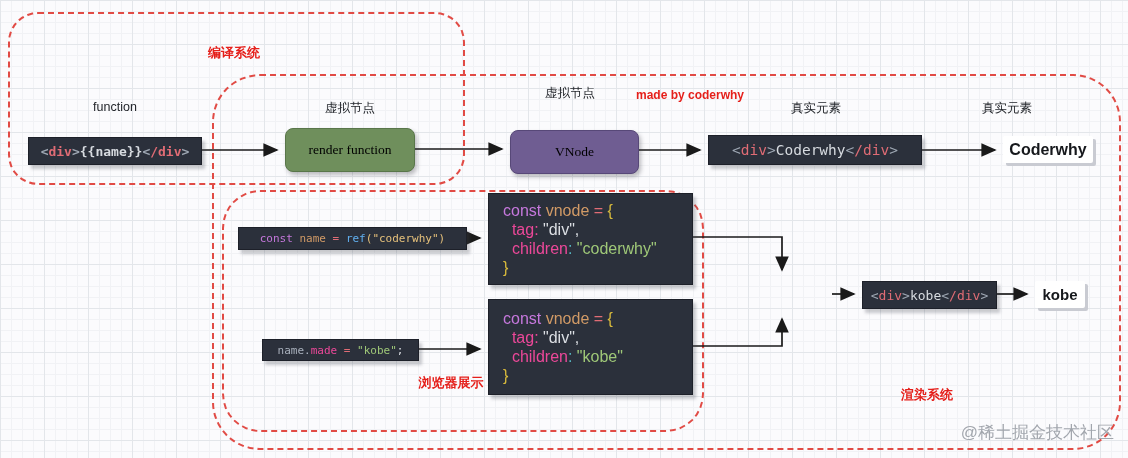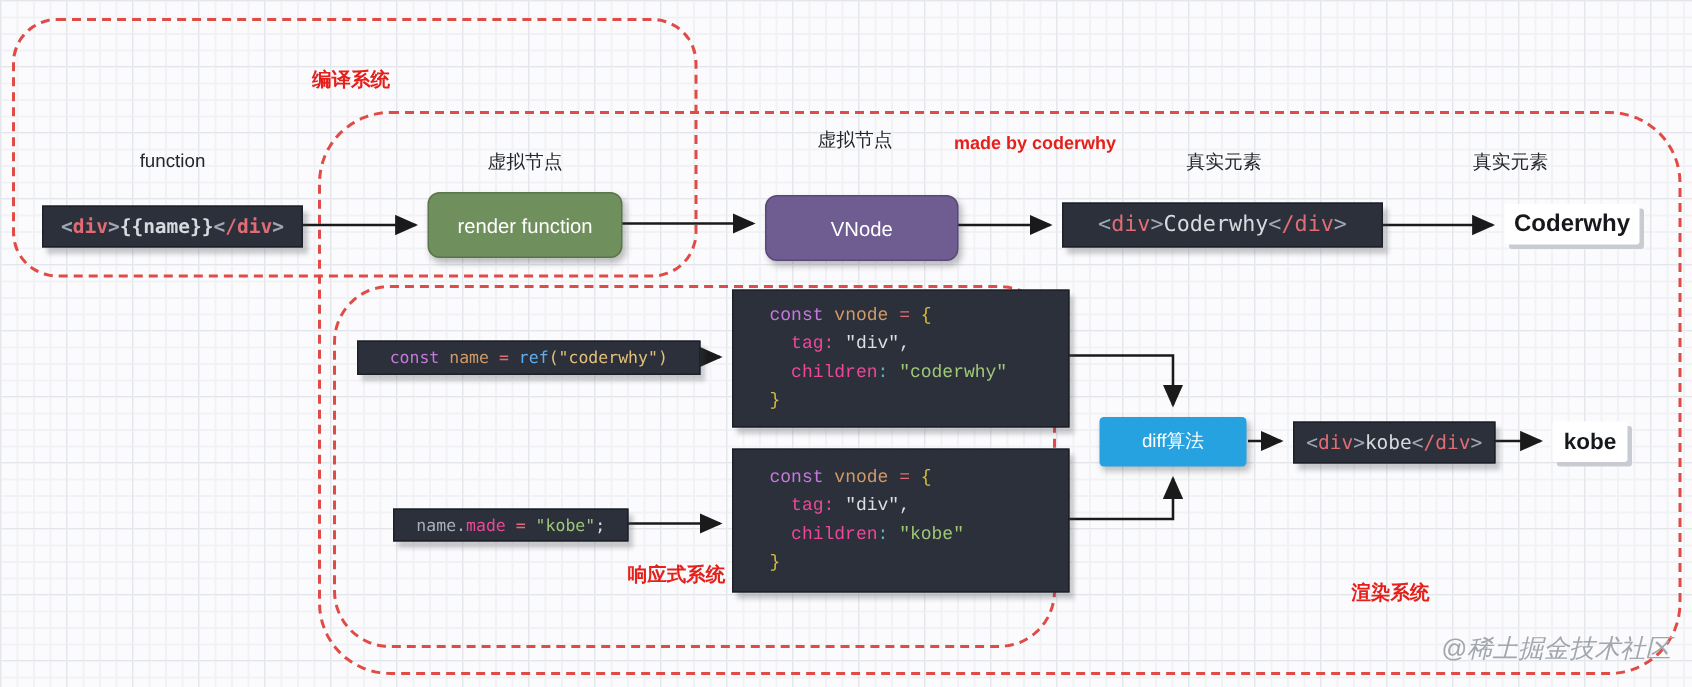--- a/index.html
+++ b/index.html
@@ -23,62 +23,63 @@
   .blabel{position:absolute;color:#23262b;font-size:12.5px;font-weight:500;text-align:center;width:110px;white-space:nowrap;}
   .darkbox{
     position:absolute;background:#2b303b;color:#d7dbe0;
     font-family:"DejaVu Sans Mono",monospace;
     display:flex;align-items:center;justify-content:center;
     border:1px solid #1d2029;box-shadow:3px 4px 3px rgba(70,72,84,.28);
     white-space:pre;
   }
   .codeblock{
     position:absolute;background:#2b303b;
-    font-family:Liberation Mono, monospace;font-size:12px;line-height:19px;
-    padding:7px 24px;border:1px solid #1d2029;box-shadow:3px 4px 3px rgba(70,72,84,.28);
+    font-family:Liberation Sans, sans-serif;font-size:16px;line-height:19px;
+    padding:7px 14px;border:1px solid #1d2029;box-shadow:3px 4px 3px rgba(70,72,84,.28);
   }
   .code-line{white-space:pre;}
   .pillnode{
     position:absolute;display:flex;align-items:center;justify-content:center;
-    color:#ffffff;font-size:13.5px;border-radius:8px;
+    color:#000000;font-size:13.5px;border-radius:8px;
     box-shadow:2px 3px 4px rgba(40,40,50,.3);
+    font-family:Liberation Serif, serif;
   }
   .green{background:#6f8f5c;border:1px solid #59764a;}
   .purple{background:#6f5d92;border:1px solid #574878;}
   .bluebox{
     position:absolute;display:flex;align-items:center;justify-content:center;
     background:#27a2e0;color:#fff;font-size:12.5px;font-weight:500;border-radius:3px;
     box-shadow:2px 3px 4px rgba(40,40,50,.3);
   }
   .whitebox{
     position:absolute;display:flex;align-items:center;justify-content:center;
     background:#fff;color:#16181c;font-weight:600;
     box-shadow:3px 3px 0 #c9cbd2;border-radius:2px;
   }
-  .watermark{position:absolute;color:#a2a6ad;font-size:17px;white-space:nowrap;font-style:italic;}
+  .watermark{position:absolute;color:#a2a6ad;font-size:17px;white-space:nowrap;}
   
   .s-pun{color:#9ea7b3}.s-tag{color:#e06c75}.s-plain{color:#d7dbe0}
   .s-kw{color:#c678dd}.s-var{color:#d19a66}.s-op{color:#e06c75}
   .s-fn{color:#61afef}.s-gold{color:#e5c07b}.s-brace{color:#d9bb3c}
   .s-key{color:#ec4899}.s-cyan{color:#56b6c2}.s-green{color:#9fc878}
   .s-white{color:#dcdfe4}.s-gray{color:#a8b0bc}
   .arrows{position:absolute;left:0;top:0;}
 </style>
 </head>
 <body>
 
 <div class="canvas">
 
   <div class="region box2"></div>
   <div class="region box1"></div>
   <div class="region box3"></div>
 
   <div class="rlabel" style="left:184px;top:44px;width:100px;">编译系统</div>
   <div class="rlabel" style="left:615px;top:88px;width:150px;font-size:12px;">made by coderwhy</div>
-  <div class="rlabel" style="left:401px;top:374px;width:100px;">响应式系统</div>
+  <div class="rlabel" style="left:401px;top:374px;width:100px;">浏览器展示</div>
   <div class="rlabel" style="left:877px;top:386px;width:100px;">渲染系统</div>
 
   <svg class="arrows" width="1128" height="458">
     <defs>
       <marker id="ah" markerWidth="10" markerHeight="9" refX="8" refY="4" orient="auto">
         <path d="M0,0 L9,4 L0,8 z" fill="#1a1a1a"></path>
       </marker>
     </defs>
     <g fill="none" stroke="#1a1a1a" stroke-width="1.7">
       <path d="M201,150 H277" marker-end="url(#ah)"></path>
@@ -129,21 +130,20 @@
     <div class="code-line"><span class="s-brace">}</span></div>
   </div>
 
   <div class="codeblock" style="left:488px;top:299px;width:175px;padding-top:9px;padding-bottom:9px;">
     <div class="code-line"><span class="s-kw">const</span><span class="s-var"> vnode</span><span class="s-op"> = </span><span class="s-brace">{</span></div>
     <div class="code-line"><span class="s-key">  tag</span><span class="s-key">:</span><span class="s-white"> "div"</span><span class="s-white">,</span></div>
     <div class="code-line"><span class="s-key">  children</span><span class="s-cyan">:</span><span class="s-green"> "kobe"</span></div>
     <div class="code-line"><span class="s-brace">}</span></div>
   </div>
 
-  <div class="bluebox" style="left:733px;top:278px;width:98px;height:33px;">diff算法</div>
 
   <div class="darkbox" style="left:862px;top:281px;width:133px;height:26px;font-size:13px;">
     <span class="s-pun">&lt;</span><span class="s-tag">div</span><span class="s-pun">&gt;</span><span class="s-plain">kobe</span><span class="s-pun">&lt;</span><span class="s-tag">/div</span><span class="s-pun">&gt;</span>
   </div>
 
   <div class="whitebox" style="left:1035px;top:281px;width:50px;height:27px;font-size:15px;">kobe</div>
 
   <div class="watermark" style="right:14px;top:421px;">@稀土掘金技术社区</div>
 
 </div>

